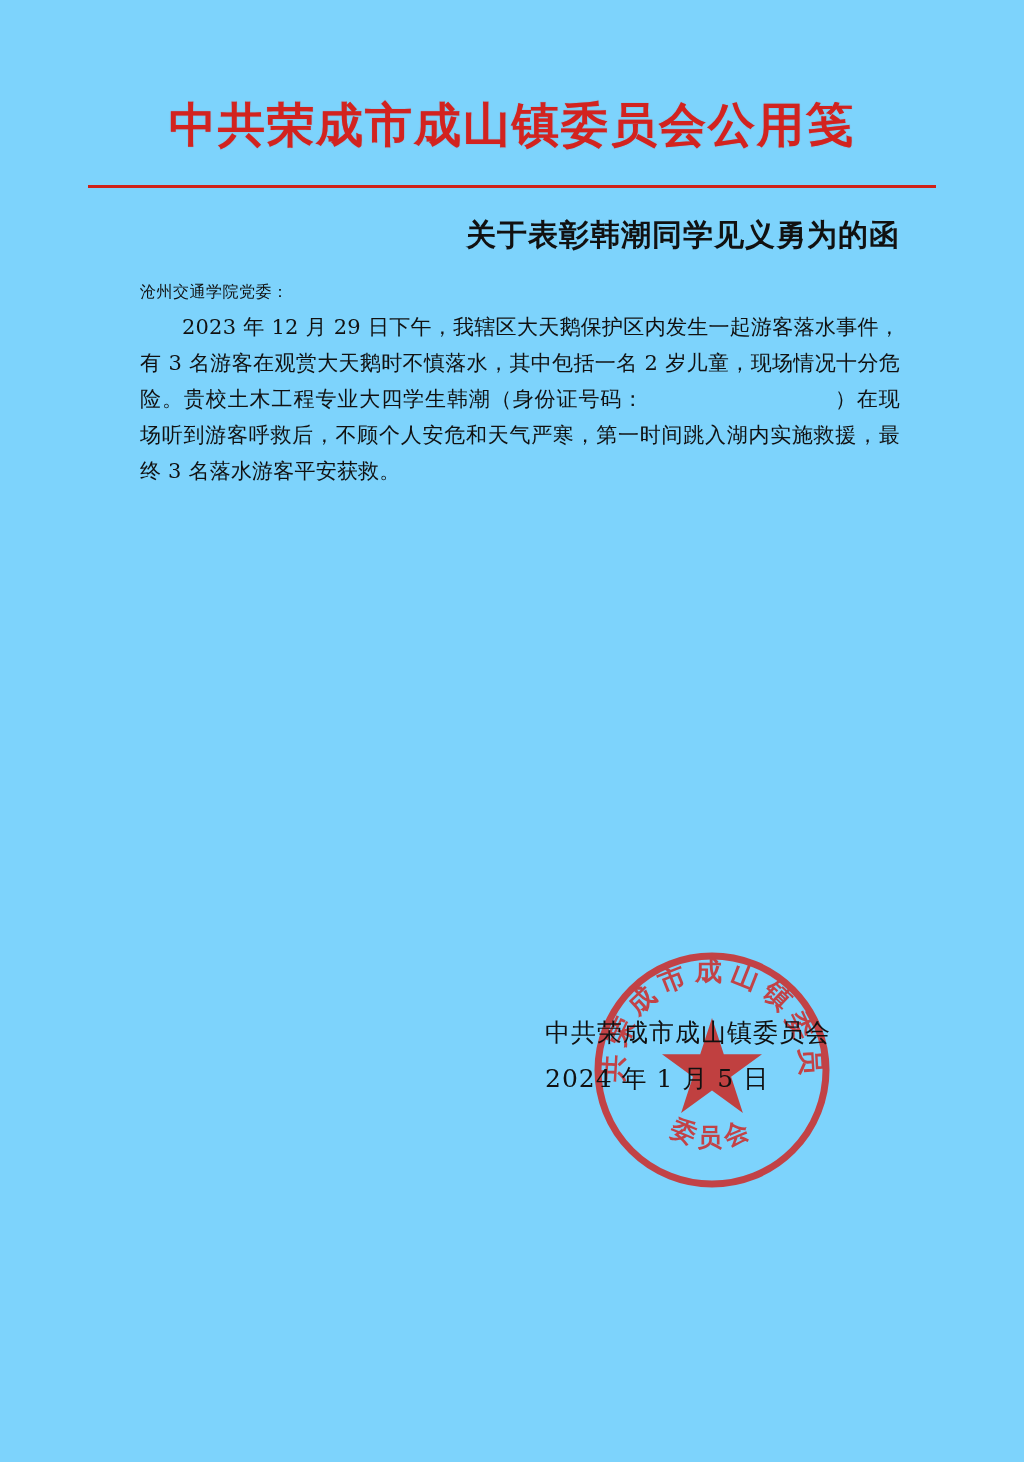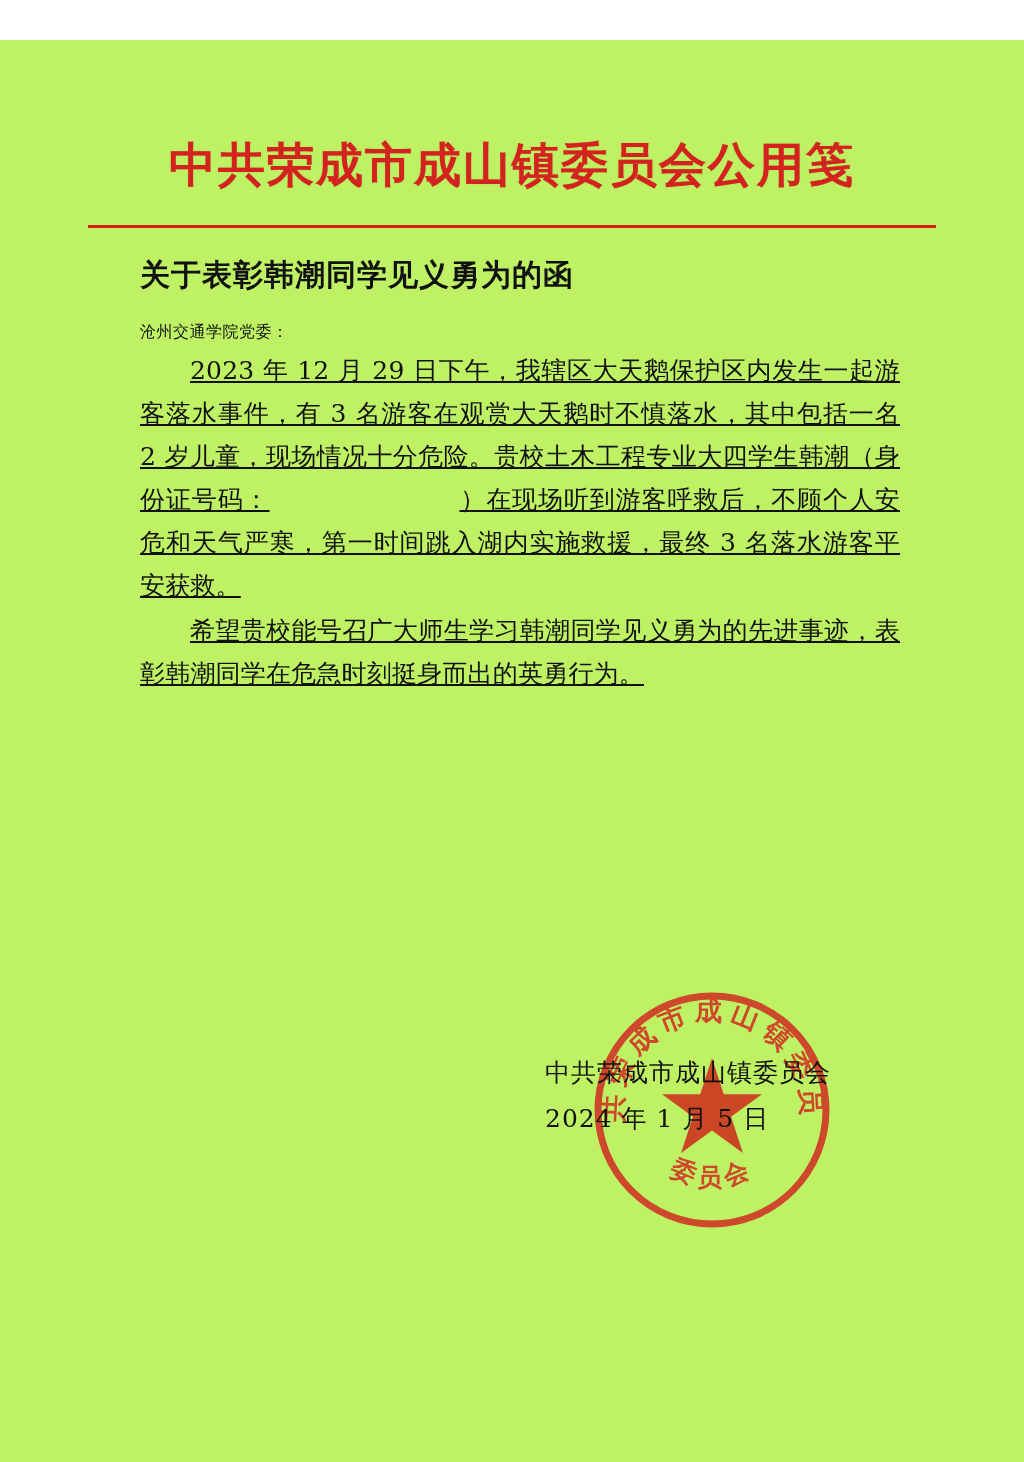--- a/index.html
+++ b/index.html
@@ -12,22 +12,21 @@
     height: 1462px;
     position: relative;
     font-family: "DejaVu Serif", "Liberation Serif", serif;
     color: #1a1a1a;
     overflow: hidden;
   }
 
   .page {
     position: absolute;
     inset: 0;
-    background: #bef264;
-    margin-top: 40px;
+    background: #7dd3fc;
   }
 
   
   .letterhead {
     position: absolute;
     top: 96px;
     left: 0;
     width: 100%;
     text-align: center;
   }
@@ -50,44 +49,43 @@
   }
 
   
   .doc {
     position: absolute;
     top: 215px;
     left: 140px;
     width: 760px;
   }
   .doc-title {
-    text-align: left;
+    text-align: right;
     font-size: 30px;
     font-weight: bold;
     letter-spacing: 1px;
     margin: 0 0 26px 0;
     font-family: "DejaVu Serif", "Liberation Serif", serif;
     color: #111;
   }
   .recipient {
     font-size: 16px;
     margin: 0 0 6px 0;
     letter-spacing: 0.5px;
     color: #111;
   }
   .para {
-    font-size: 25px;
+    font-size: 21px;
     line-height: 1.72;
     text-align: justify;
     text-justify: inter-ideograph;
     text-indent: 2em;
     margin: 0 0 2px 0;
     letter-spacing: 0.2px;
     color: #111;
-    text-decoration: underline;
   }
   .para .redacted {
     display: inline-block;
     width: 190px;
   }
 
   
   .signature {
     position: absolute;
     top: 1010px;
@@ -126,21 +124,20 @@
   <div class="letterhead-rule"></div>
 
   <div class="doc">
     <h1 class="doc-title">关于表彰韩潮同学见义勇为的函</h1>
 
     <p class="recipient">沧州交通学院党委：</p>
 
     <p class="para"><span>2023 年 12 月 29 日下午，我辖区大天鹅保护区内发生一起游客落水事件，有 3 名游客在观赏大天鹅时不慎落水，其中包括一名 2 岁儿童，现场情况十分危险。贵校土木工程专业大四学生韩潮（身份证号码：</span><span class="redacted"></span><span>）在现场听到游客呼救后，不顾个人安危和天气严寒，第一时间跳入湖内实施救援，最终 3 名落水游客平安获救。</span></p>
 
 
-    <p class="para">希望贵校能号召广大师生学习韩潮同学见义勇为的先进事迹，表彰韩潮同学在危急时刻挺身而出的英勇行为。</p>
   </div>
 
   <div class="seal">
     <svg width="248" height="248" viewBox="0 0 248 248" xmlns="http://www.w3.org/2000/svg">
       <defs>
         <path id="sealArcTop" d="M 34 124 A 90 90 0 0 1 214 124" fill="none"></path>
         <path id="sealArcBottom" d="M 48 124 A 76 76 0 0 0 200 124" fill="none"></path>
       </defs>
       <g opacity="0.82">
         <circle cx="124" cy="124" r="114" fill="none" stroke="#d2231f" stroke-width="7"></circle>

